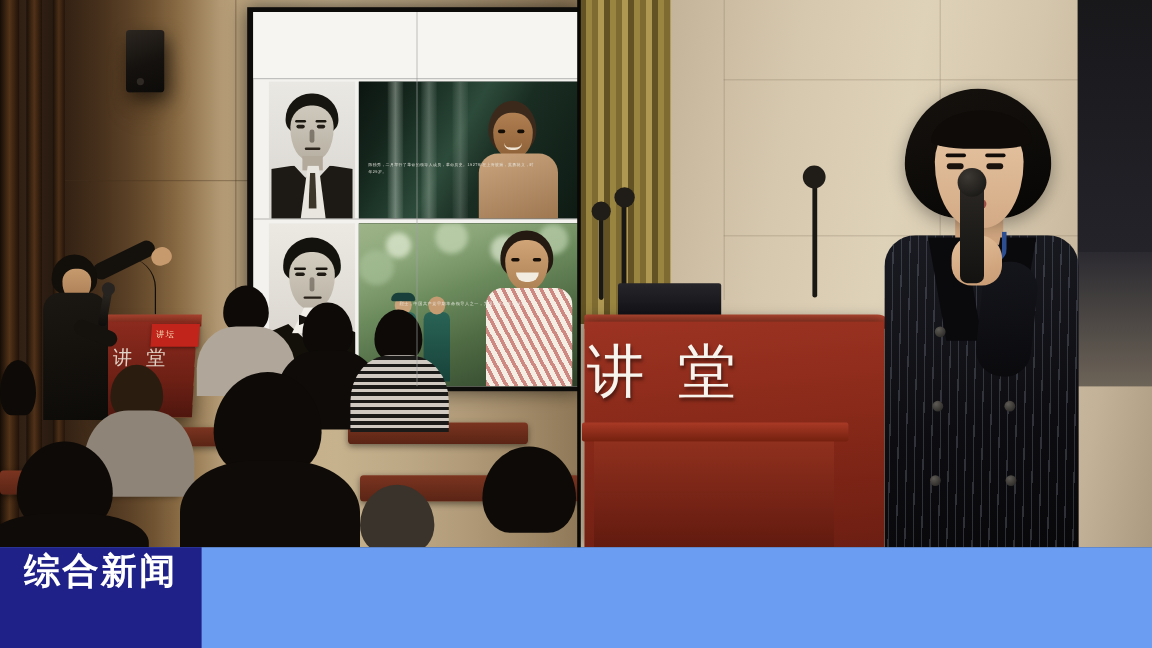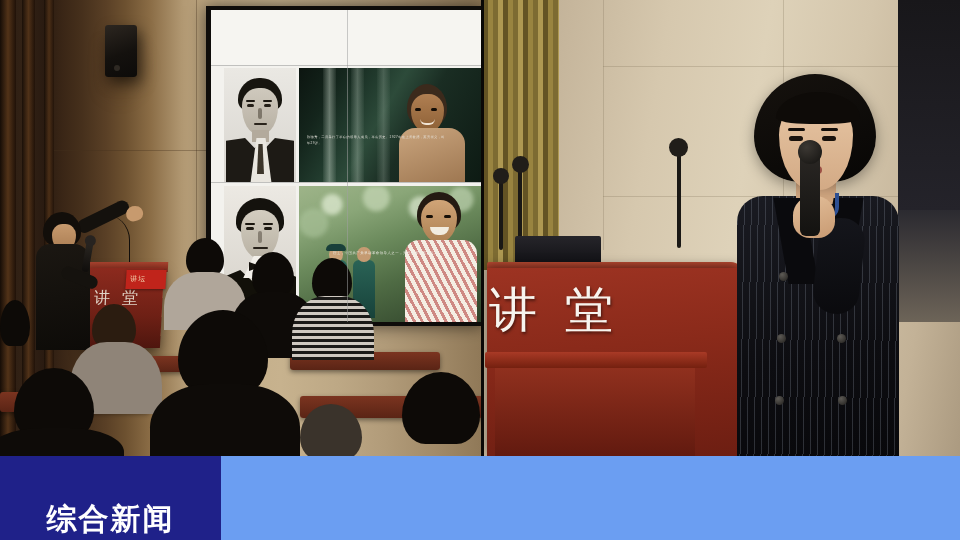--- a/index.html
+++ b/index.html
@@ -271,22 +271,22 @@
      background:linear-gradient(170deg,#15161c,#0a0a0d); border-radius:22px; z-index:18;
      transform:rotate(6deg); }
   .sp-mic{ position:absolute; left:800px; top:152px; width:20px; height:84px;
      background:linear-gradient(180deg,#2a2724,#131210); border-radius:6px; z-index:21; }
   .sp-mic:before{ content:""; position:absolute; left:-2px; top:-12px; width:24px; height:24px;
      border-radius:50%; background:radial-gradient(circle at 36% 30%,#3c3833,#131210); }
 
   
   .caption-bar{ position:absolute; left:0; top:456px; width:960px; height:84px; }
   .cap-bg{ position:absolute; inset:0; }
-  .cap-badge{ position:absolute; left:0; top:0; width:221px; height:84px;
-     display:flex; align-items:flex-end; justify-content:center; }
+  .cap-badge{ position:absolute; left:0; top:0; width:168px; height:84px;
+     display:flex; align-items:flex-start; justify-content:center; }
   .cap-badge-text{ font-size:30px; font-weight:bold; letter-spacing:2px;
      font-family:"Liberation Serif",serif; }
   .cap-text{ position:absolute; left:254px; top:0; height:84px; right:8px;
      display:flex; align-items:center; }
   .cap-text-inner{ font-size:20px; font-weight:bold; letter-spacing:.5px;
      font-family:"Liberation Serif",serif; }
 </style>
 </head>
 <body>
 

